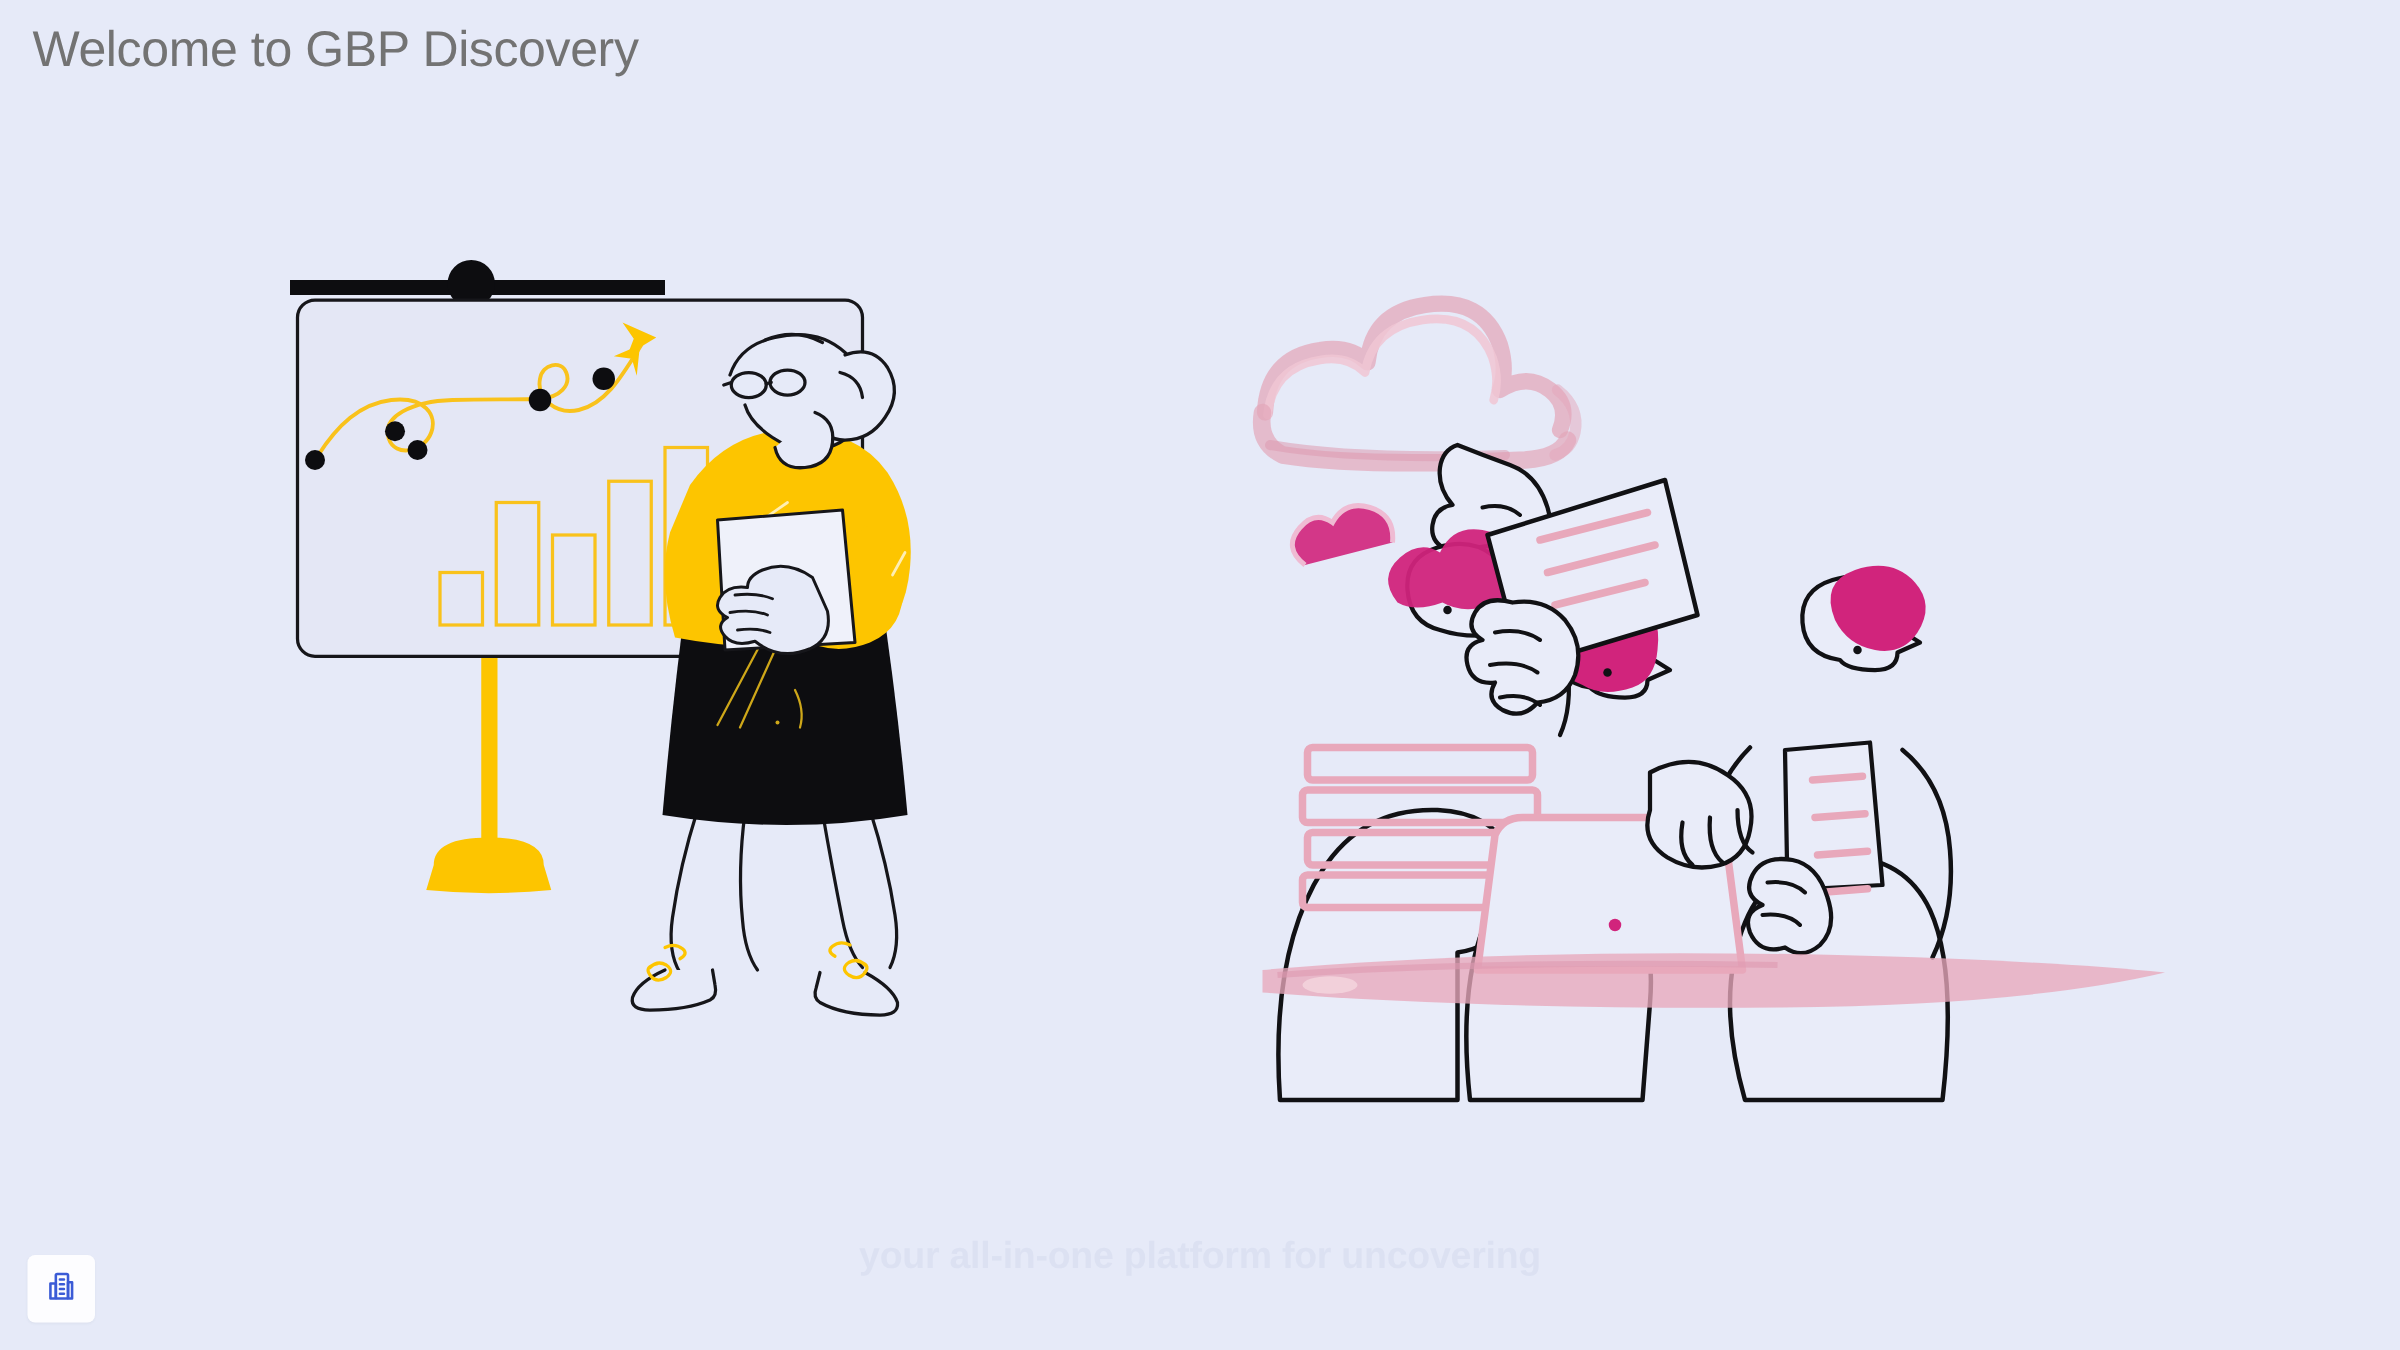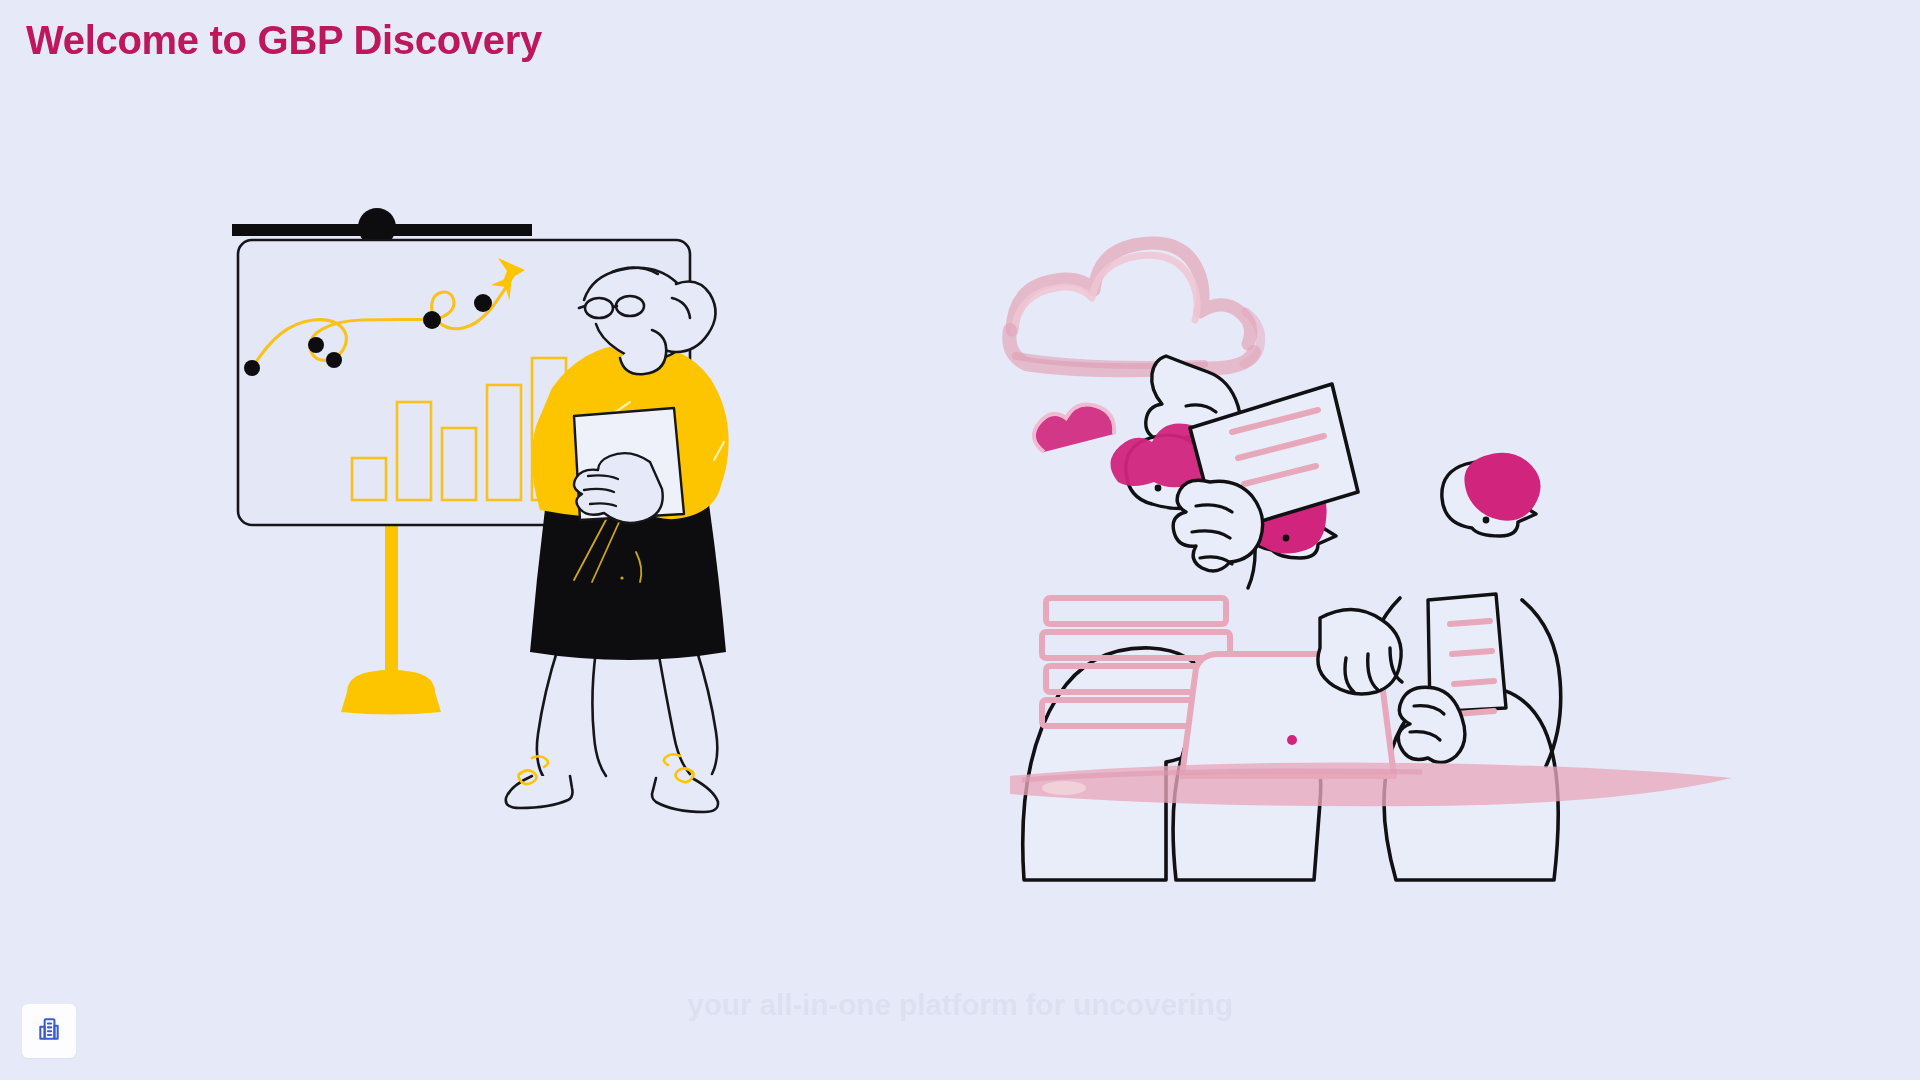--- a/index.html
+++ b/index.html
@@ -14,22 +14,22 @@
     font-family: "Liberation Sans", "DejaVu Sans", sans-serif;
     position: relative;
   }
 
   
   #page-title {
     position: absolute;
     left: 26px;
     top: 18px;
     font-size: 40px;
-    font-weight: bold;
-    color: #be185d;
+    font-weight: normal;
+    color: #737373;
     letter-spacing: -0.3px;
     white-space: nowrap;
   }
 
   
   #page-subtitle {
     position: absolute;
     left: 0; right: 0;
     top: 988px;
     text-align: center;

